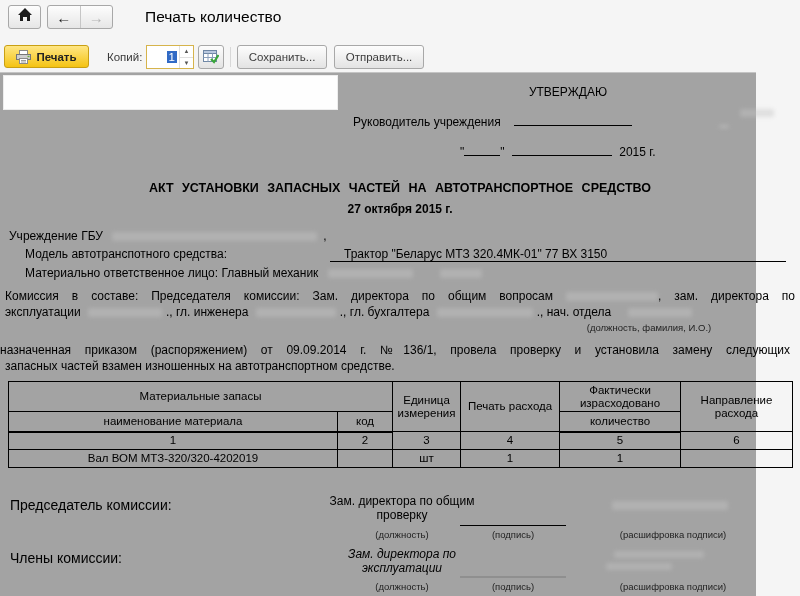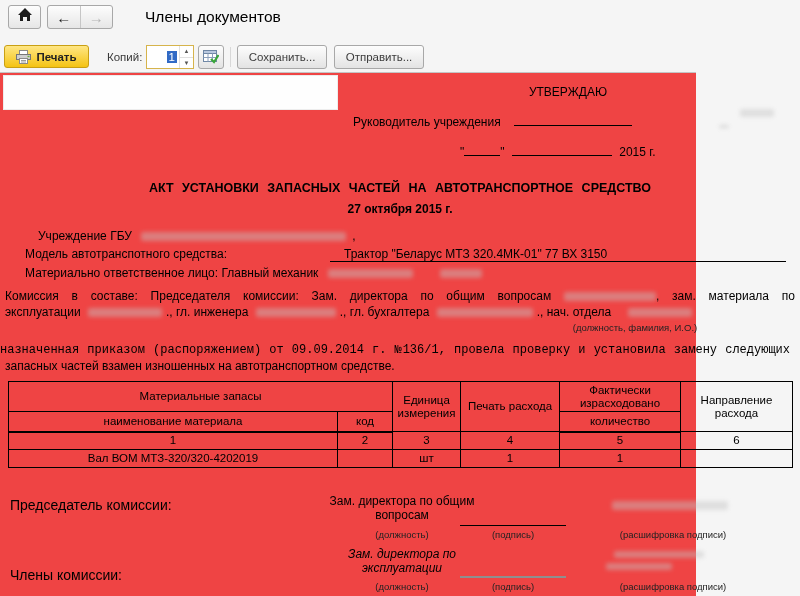--- a/index.html
+++ b/index.html
@@ -45,22 +45,22 @@
   .spin-arrows{width:13px;border-left:1px solid #e0e0e0;display:flex;flex-direction:column;}
   .spin-up,.spin-down{flex:1;display:flex;align-items:center;justify-content:center;
     font-size:6px;color:#555;cursor:pointer;}
   .spin-up{border-bottom:1px solid #e0e0e0;}
   .settings-btn{left:198px;top:45px;width:26px;height:24px;}
   .tb-sep{position:absolute;left:230px;top:47px;width:1px;height:20px;background:#d8d8d8;}
   .save-btn{left:237px;top:45px;width:90px;}
   .send-btn{left:334px;top:45px;width:90px;}
   
   .doc{
-    position:absolute;left:0;top:72px;width:696px;height:524px;
-    background:#ef4444;border-top:1px solid #c4c4c4;font-size:12px;
+    position:absolute;left:0;top:72px;width:756px;height:524px;
+    background:#a3a3a3;border-top:1px solid #c4c4c4;font-size:12px;
   }
   .abs{position:absolute;}
   .center{text-align:center;}
   .uline{display:inline-block;border-bottom:1px solid #000;height:12px;vertical-align:baseline;}
   .rd{display:inline-block;background:#c4c4c4;border-radius:2px;filter:blur(2px);opacity:.45;height:9px;vertical-align:middle;}
   .rd-abs{position:absolute;background:#c4c4c4;border-radius:2px;filter:blur(2px);opacity:.45;}
   .redact-block{position:absolute;left:3px;top:2px;width:333px;height:33px;background:#fefefe;border:1px solid #ededed;}
   .doc-title{font-weight:bold;font-size:12.5px;word-spacing:5px;}
   .doc-date{font-weight:bold;font-size:12px;}
   .jline{text-align:justify;text-align-last:justify;}
@@ -94,21 +94,21 @@
   </span>
 </div>
 <div class="navbtn nav-group">
   <div class="nav-half nav-back">
     <span>←</span>
   </div>
   <div class="nav-half nav-fwd">
     <span>→</span>
   </div>
 </div>
-<div class="page-title">Члены документов</div>
+<div class="page-title">Печать количество</div>
 
 <div class="btn print-btn">
   <span style="display:flex;">
     <svg width="15" height="14" viewBox="0 0 15 14">
       <rect x="3.5" y="0.5" width="8" height="4" fill="#fff" stroke="#8a8a8a"></rect>
       <rect x="0.5" y="4.5" width="14" height="5" fill="#cfcfcf" stroke="#777"></rect>
       <rect x="11.5" y="5.8" width="2" height="1.4" fill="#6fae3e"></rect>
       <rect x="3.5" y="8.5" width="8" height="5" fill="#fff" stroke="#8a8a8a"></rect>
       <line x1="5" y1="10.5" x2="10" y2="10.5" stroke="#9c9c9c"></line>
       <line x1="5" y1="12" x2="10" y2="12" stroke="#9c9c9c"></line>
@@ -165,50 +165,50 @@
 
   <div class="abs" style="left:460px;top:70px;">
     <span>"</span><span class="uline" style="width:36px;"></span><span>"</span>
     <span class="uline" style="width:100px;margin:0 4px;"></span>
     <span>2015 г.</span>
   </div>
 
   <div class="abs center doc-title" style="left:40px;top:108px;width:720px;">АКТ  УСТАНОВКИ  ЗАПАСНЫХ  ЧАСТЕЙ  НА  АВТОТРАНСПОРТНОЕ  СРЕДСТВО</div>
   <div class="abs center doc-date" style="left:40px;top:129px;width:720px;">27 октября 2015 г.</div>
 
-  <div class="abs" style="left:38px;top:156px;">
+  <div class="abs" style="left:9px;top:156px;">
     <span>Учреждение ГБУ</span>
     <span class="rd" style="width:205px;margin:0 6px;"></span><span>,</span>
   </div>
 
   <div class="abs" style="left:25px;top:174px;">Модель автотранспотного средства:</div>
   <div class="abs" style="left:330px;top:174px;width:456px;height:15px;border-bottom:1px solid #000;padding-left:14px;box-sizing:border-box;">
     <span>Трактор "Беларус МТЗ 320.4МК-01" 77 ВХ 3150</span>
   </div>
 
   <div class="abs" style="left:25px;top:193px;">
     <span>Материально ответственное лицо: Главный механик</span>
     <span class="rd" style="width:85px;margin-left:6px;"></span>
     <span class="rd" style="width:42px;margin-left:24px;"></span>
   </div>
 
   <div class="abs jline" style="left:5px;top:216px;width:790px;">
     <span>Комиссия в составе: Председателя комиссии: Зам. директора по общим вопросам</span>
-    <span class="rd" style="width:92px;"></span><span>, зам. материала по</span>
+    <span class="rd" style="width:92px;"></span><span>, зам. директора по</span>
   </div>
   <div class="abs" style="left:5px;top:232px;width:790px;">
     <span>эксплуатации</span>
     <span class="rd" style="width:74px;margin:0 4px;"></span><span>., гл. инженера</span>
     <span class="rd" style="width:80px;margin:0 4px;"></span><span>., гл. бухгалтера</span>
     <span class="rd" style="width:96px;margin:0 4px;"></span><span>., нач. отдела</span>
     <span class="rd" style="width:64px;margin-left:14px;"></span>
   </div>
-  <div class="abs center note" style="left:525px;top:249px;width:220px;">(должность, фамилия, И.О.)</div>
-
-  <div class="abs jline" style="left:0;top:270px;width:790px;font-family:Liberation Mono, monospace;">назначенная приказом (распоряжением) от 09.09.2014 г. №136/1, провела проверку и установила замену следующих</div>
+  <div class="abs center note" style="left:539px;top:249px;width:220px;">(должность, фамилия, И.О.)</div>
+
+  <div class="abs jline" style="left:0;top:270px;width:790px;">назначенная приказом (распоряжением) от 09.09.2014 г. №136/1, провела проверку и установила замену следующих</div>
   <div class="abs" style="left:5px;top:286px;width:790px;">запасных частей взамен изношенных на автотранспортном средстве.</div>
 
   <table class="spares">
     <colgroup>
       <col style="width:329px">
         <col style="width:55px">
         <col style="width:68px">
       <col style="width:99px">
         <col style="width:121px">
         <col style="width:112px">
@@ -239,28 +239,28 @@
       <td></td>
       <td>шт</td>
       <td>1</td>
       <td>1</td>
       <td></td>
     </tr>
   </tbody>
     </table>
 
   <div class="sig-role" style="top:424px;">Председатель комиссии:</div>
-  <div class="sig-pos" style="top:421px;">Зам. директора по общим вопросам</div>
+  <div class="sig-pos" style="top:421px;">Зам. директора по общим проверку</div>
   <div class="sig-line" style="left:460px;top:438px;width:106px;height:14px;"></div>
   <div class="rd-abs" style="left:612px;top:428px;width:116px;height:9px;"></div>
   <div class="sig-lab" style="left:318px;top:456px;width:168px;">(должность)</div>
   <div class="sig-lab" style="left:445px;top:456px;width:136px;">(подпись)</div>
   <div class="sig-lab" style="left:592px;top:456px;width:162px;">(расшифровка подписи)</div>
 
-  <div class="sig-role" style="top:494px;">Члены комиссии:</div>
+  <div class="sig-role" style="top:477px;">Члены комиссии:</div>
   <div class="sig-pos" style="top:474px;font-style:italic;">Зам. директора по эксплуатации</div>
   <div class="sig-line2" style="left:460px;top:489px;width:106px;height:14px;"></div>
   <div class="rd-abs" style="left:614px;top:478px;width:90px;height:7px;"></div>
   <div class="rd-abs" style="left:606px;top:490px;width:66px;height:7px;"></div>
   <div class="sig-lab" style="left:318px;top:508px;width:168px;">(должность)</div>
   <div class="sig-lab" style="left:445px;top:508px;width:136px;">(подпись)</div>
   <div class="sig-lab" style="left:592px;top:508px;width:162px;">(расшифровка подписи)</div>
 
 </div>
 

